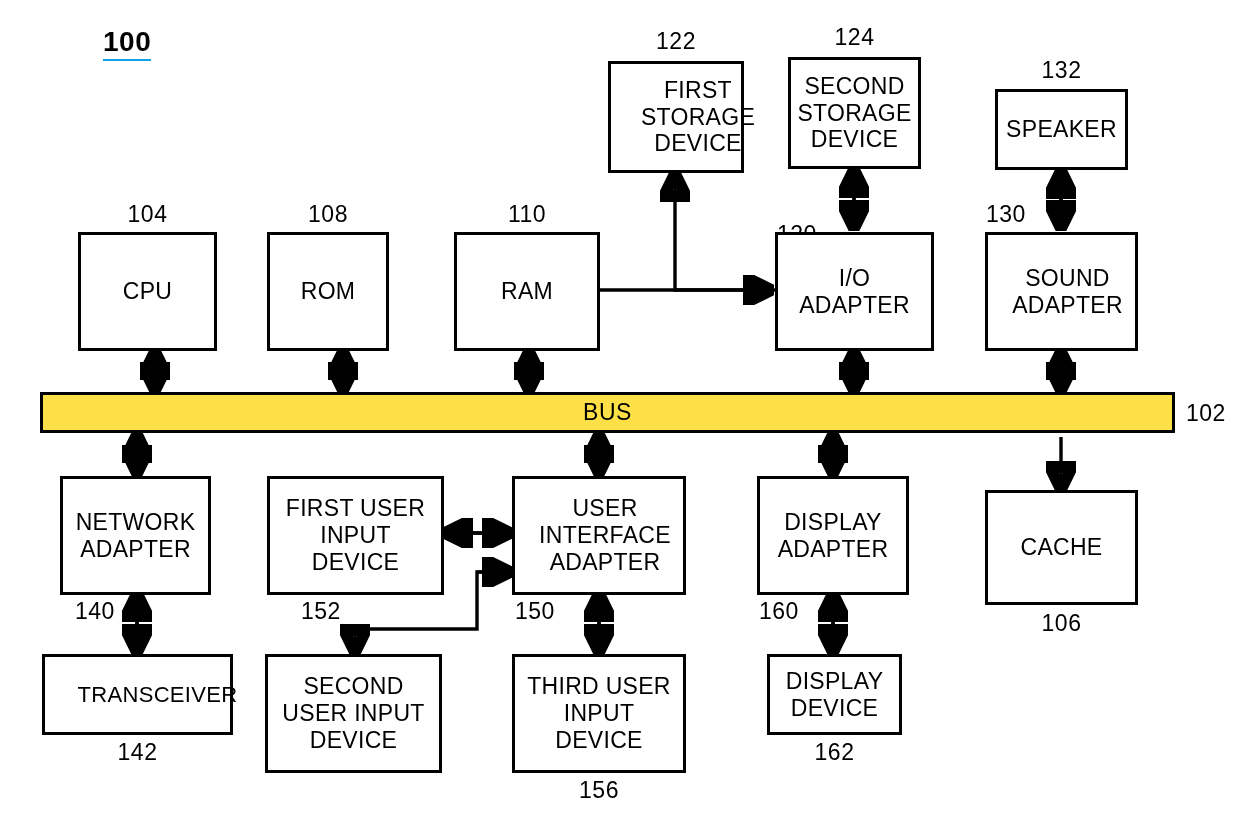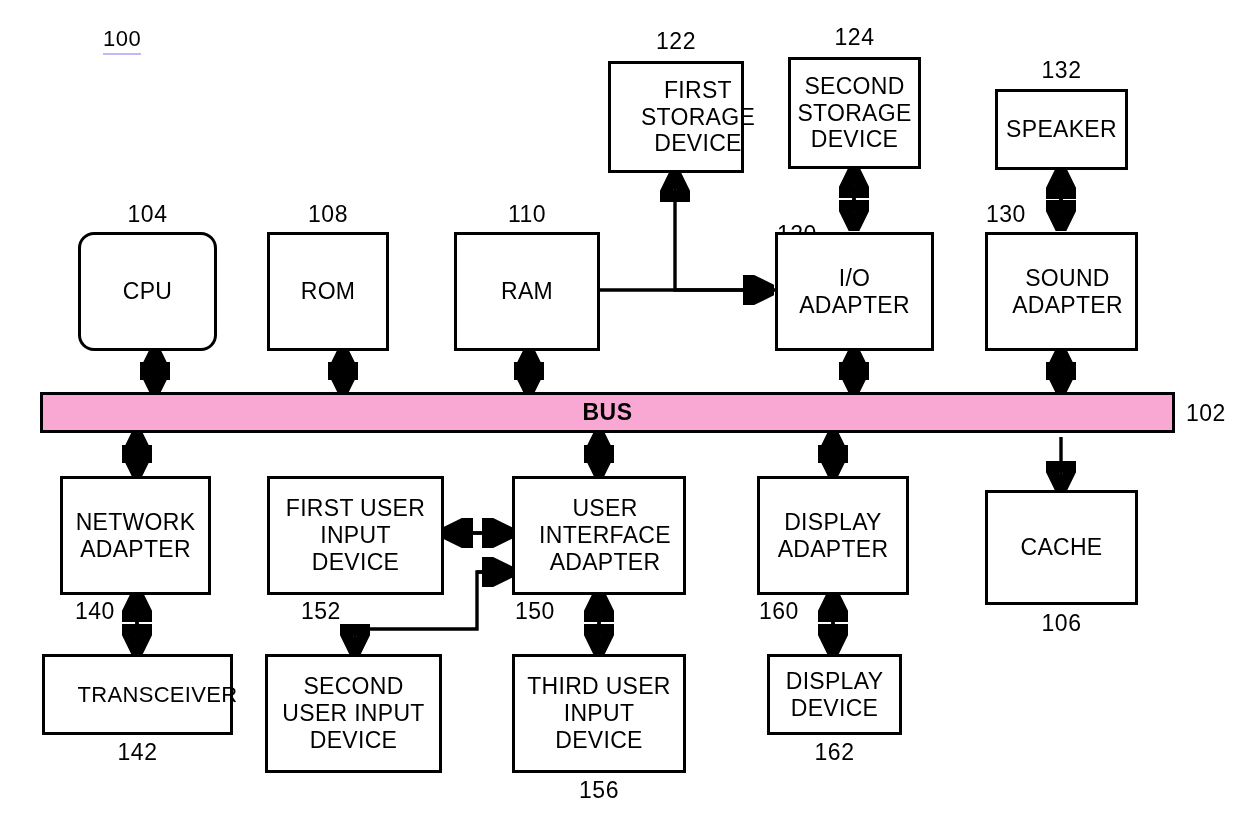--- a/index.html
+++ b/index.html
@@ -38,37 +38,37 @@
     font-size: 23px;
     letter-spacing: 0.5px;
     color: #000000;
     white-space: nowrap;
   }
   .ref.center {
     text-align: center;
   }
   .fignum {
     position: absolute;
-    font-size: 22px;
+    font-size: 28px;
     letter-spacing: 0.5px;
-    border-bottom: 2px solid #c4b5fd;
+    border-bottom: 2px solid #0ea5e9;
     padding-bottom: 1px;
     color: #000000;
+    font-weight: bold;
   }
   .busbar {
     position: absolute;
     box-sizing: border-box;
     border: 3px solid #000000;
-    background: #f9a8d4;
+    background: #fde047;
     display: flex;
     align-items: center;
     justify-content: center;
     font-size: 23px;
     letter-spacing: 0.5px;
-    font-weight: bold;
   }
   svg.wires {
     position: absolute;
     left: 0;
     top: 0;
     width: 1240px;
     height: 823px;
     overflow: visible;
     pointer-events: none;
   }
@@ -153,21 +153,21 @@
 
   <div class="ref center" style="left:788px; top:24px; width:133px;">124</div>
   <div class="box" style="left:788px; top:57px; width:133px; height:112px;">SECOND
 STORAGE
 DEVICE</div>
 
   <div class="ref center" style="left:995px; top:57px; width:133px;">132</div>
   <div class="box" style="left:995px; top:89px; width:133px; height:81px;">SPEAKER</div>
 
   <div class="ref center" style="left:78px; top:201px; width:139px;">104</div>
-  <div class="box" style="left:78px; top:232px; width:139px; height:119px;border-radius:16px;">CPU</div>
+  <div class="box" style="left:78px; top:232px; width:139px; height:119px;">CPU</div>
 
   <div class="ref center" style="left:267px; top:201px; width:122px;">108</div>
   <div class="box" style="left:267px; top:232px; width:122px; height:119px;">ROM</div>
 
   <div class="ref center" style="left:454px; top:201px; width:146px;">110</div>
   <div class="box" style="left:454px; top:232px; width:146px; height:119px;">RAM</div>
 
   <div class="ref" style="left:777px; top:201px;margin-top:20px;">120</div>
   <div class="box" style="left:775px; top:232px; width:159px; height:119px;">I/O
 ADAPTER</div>

